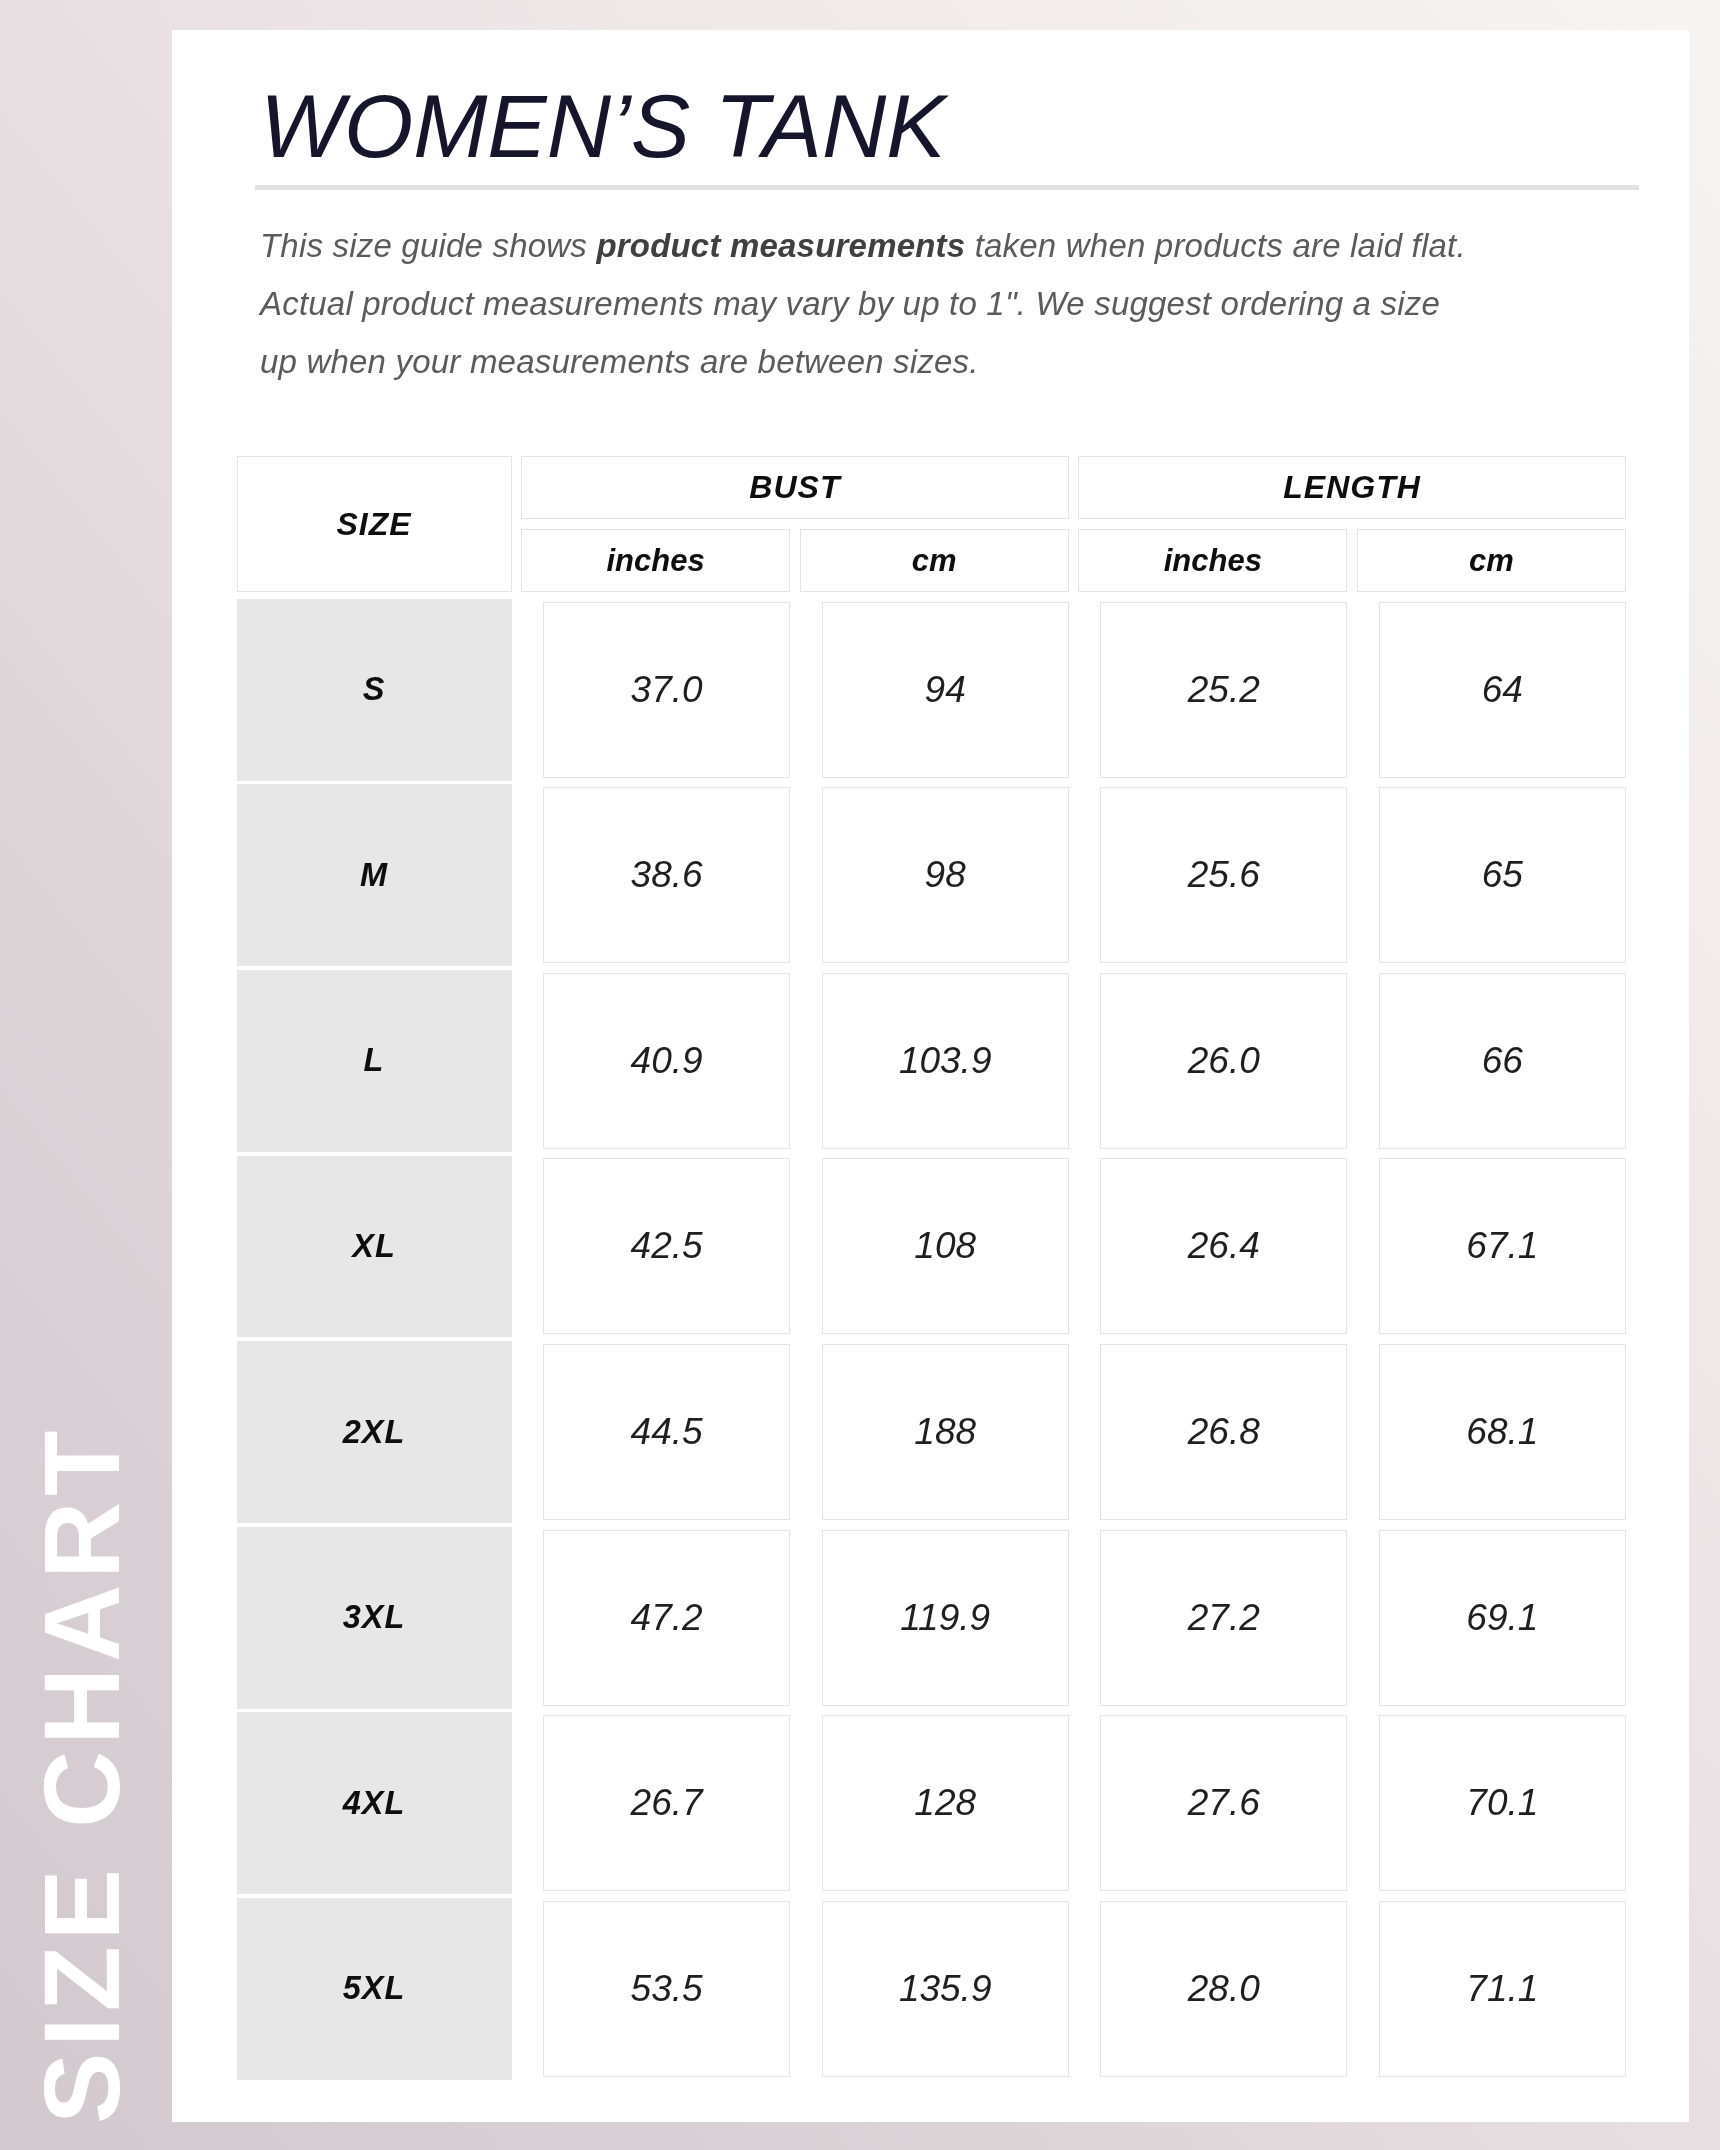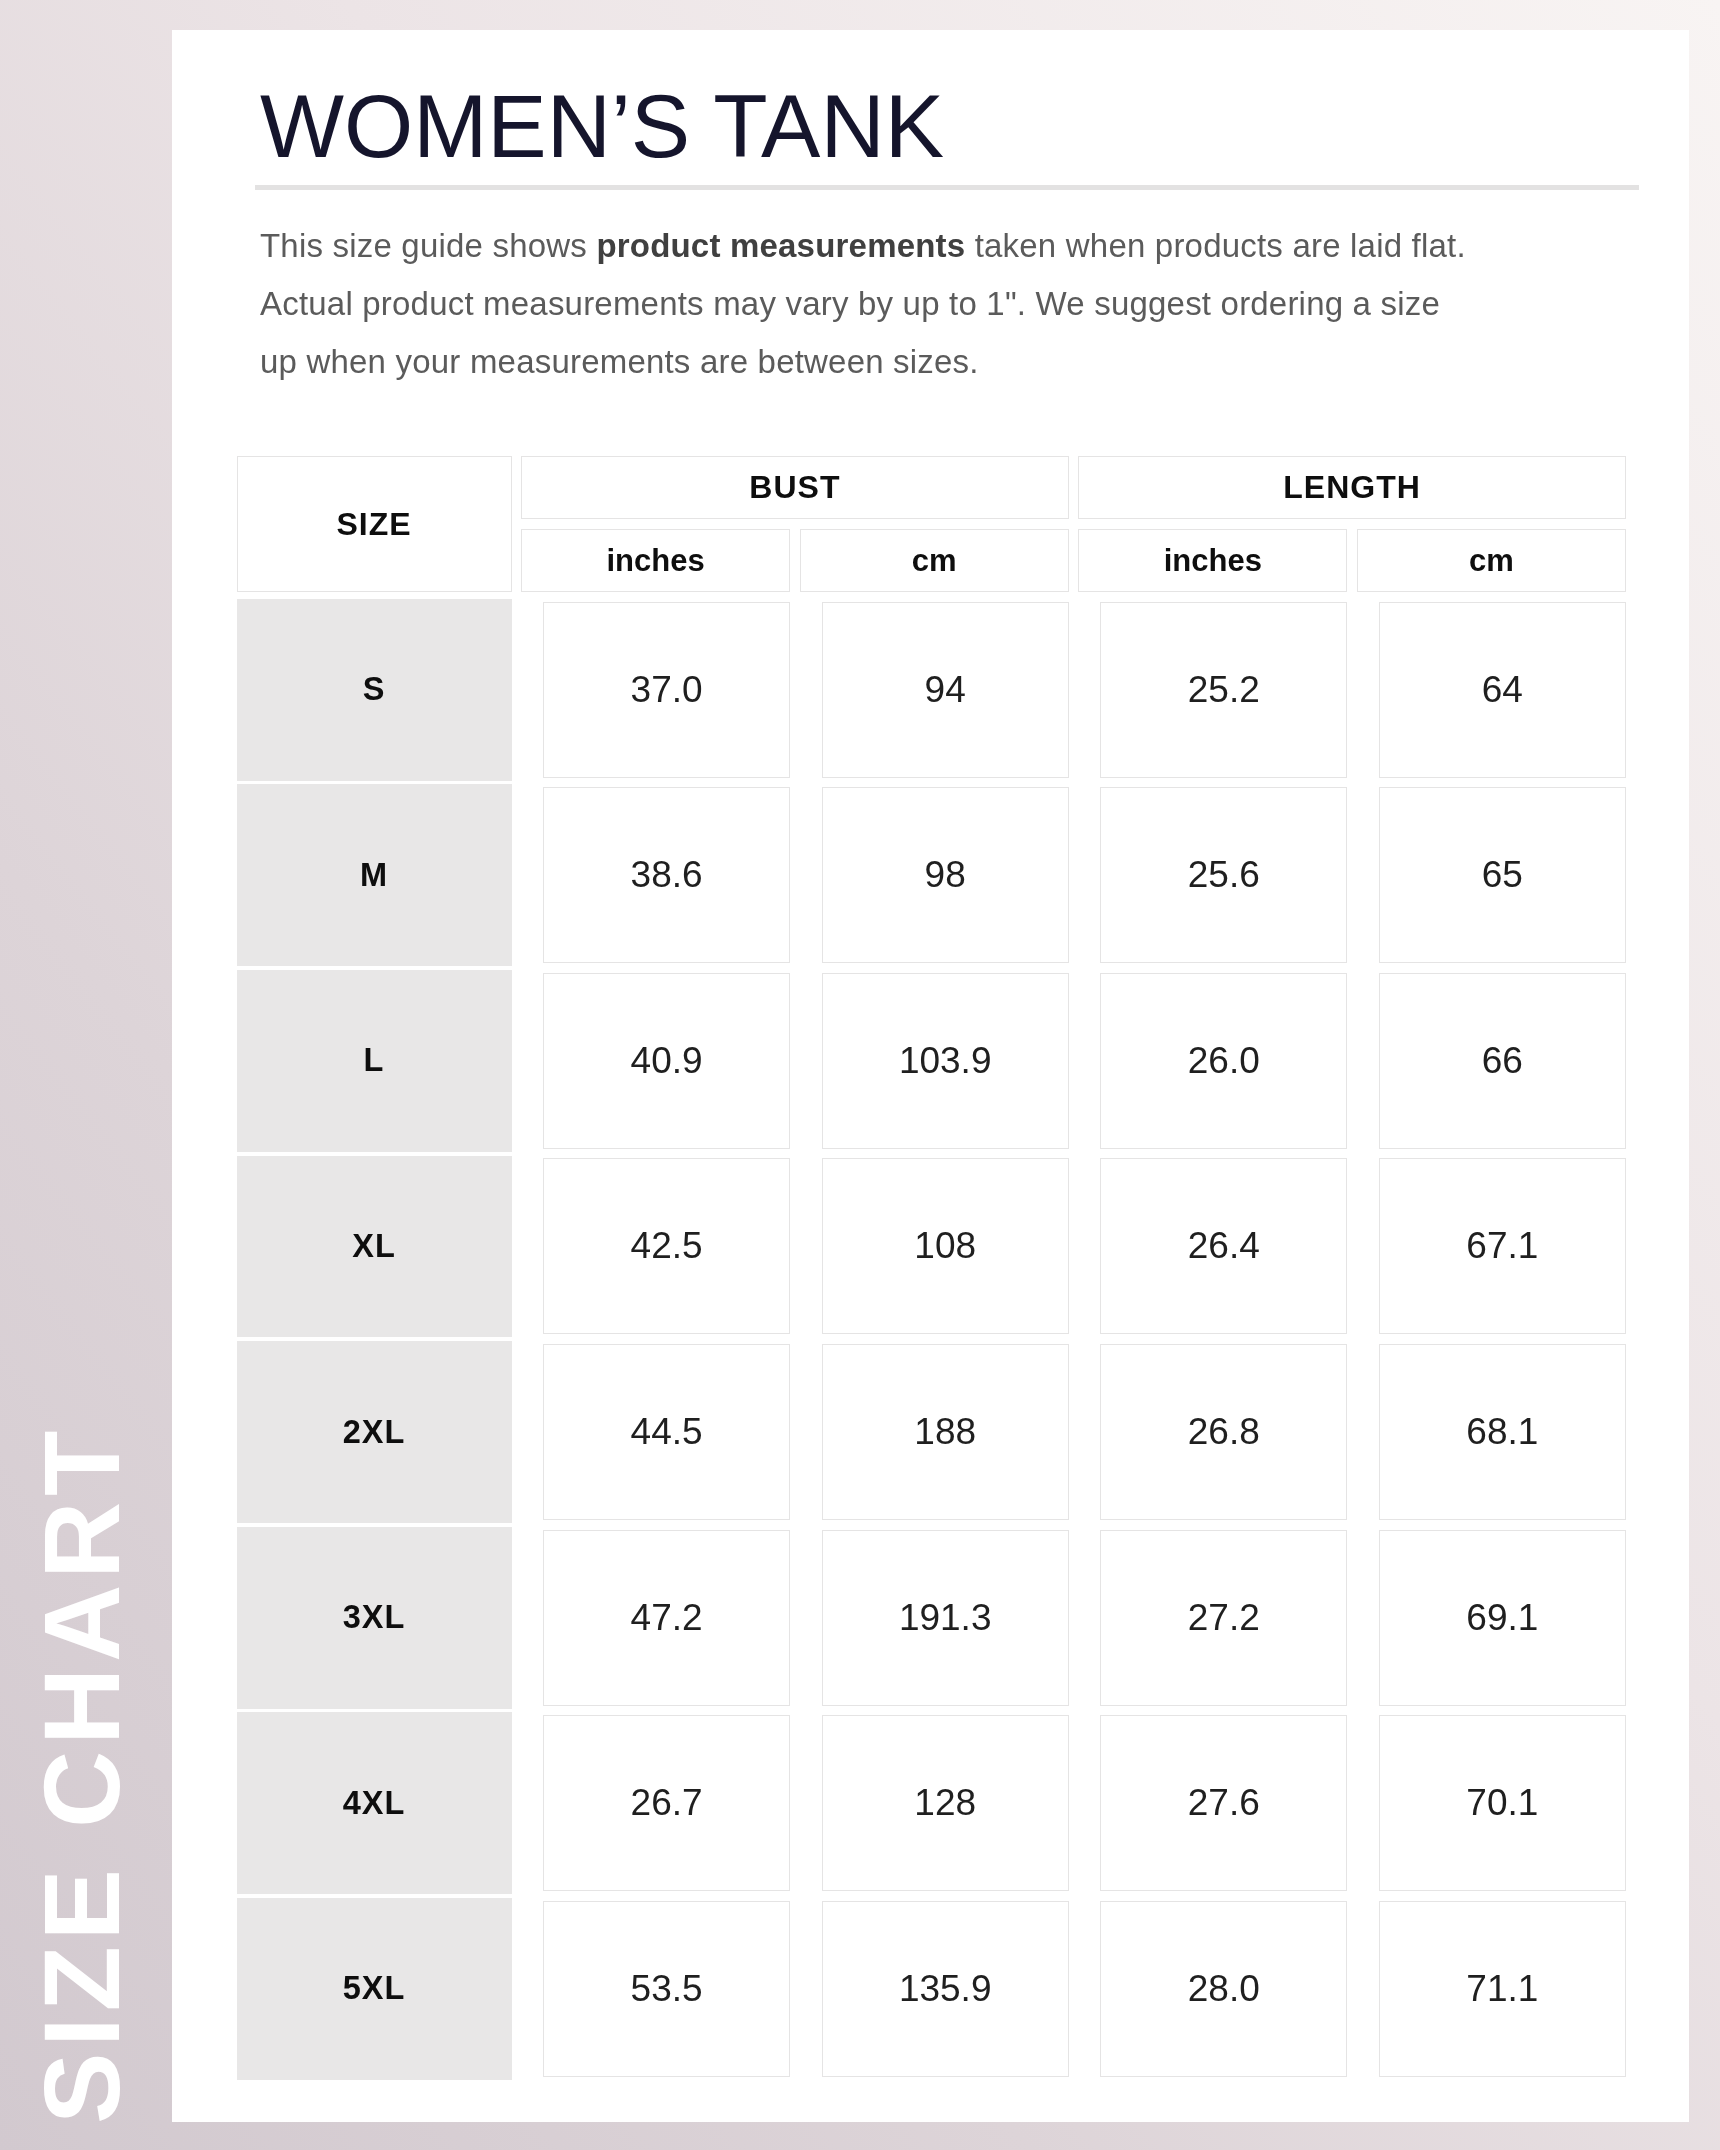--- a/index.html
+++ b/index.html
@@ -5,20 +5,21 @@
   html,body { margin:0; padding:0; }
   body {
     width:1721px; height:2151px; position:relative; overflow:hidden;
     background: linear-gradient(to bottom left, #f8f4f3 0%, #ece4e6 40%, #ddd4d8 70%, #d2c9cf 100%);
     font-family:"Liberation Sans", sans-serif;
   }
 
   .card {
     position:absolute; left:172px; top:30px; width:1517px; height:2092px;
     background:#ffffff;
+    font-style:italic;
   }
 
   .sidebar-label {
     position:absolute; left:136px; bottom:27px;
     transform:rotate(-90deg); transform-origin:0 100%;
     font-size:107px; font-weight:bold; letter-spacing:5.7px; line-height:1;
     color:#ffffff; white-space:nowrap;
   }
 
   .card-inner { padding:32.5px 64px 0 64px; box-sizing:border-box; }
@@ -108,21 +109,21 @@
         <div class="tcell value">108</div>
         <div class="tcell value">26.4</div>
         <div class="tcell value">67.1</div>
         <div class="tcell row-label">2XL</div>
         <div class="tcell value">44.5</div>
         <div class="tcell value">188</div>
         <div class="tcell value">26.8</div>
         <div class="tcell value">68.1</div>
         <div class="tcell row-label">3XL</div>
         <div class="tcell value">47.2</div>
-        <div class="tcell value">191.3</div>
+        <div class="tcell value">119.9</div>
         <div class="tcell value">27.2</div>
         <div class="tcell value">69.1</div>
         <div class="tcell row-label">4XL</div>
         <div class="tcell value">26.7</div>
         <div class="tcell value">128</div>
         <div class="tcell value">27.6</div>
         <div class="tcell value">70.1</div>
         <div class="tcell row-label">5XL</div>
         <div class="tcell value">53.5</div>
         <div class="tcell value">135.9</div>

